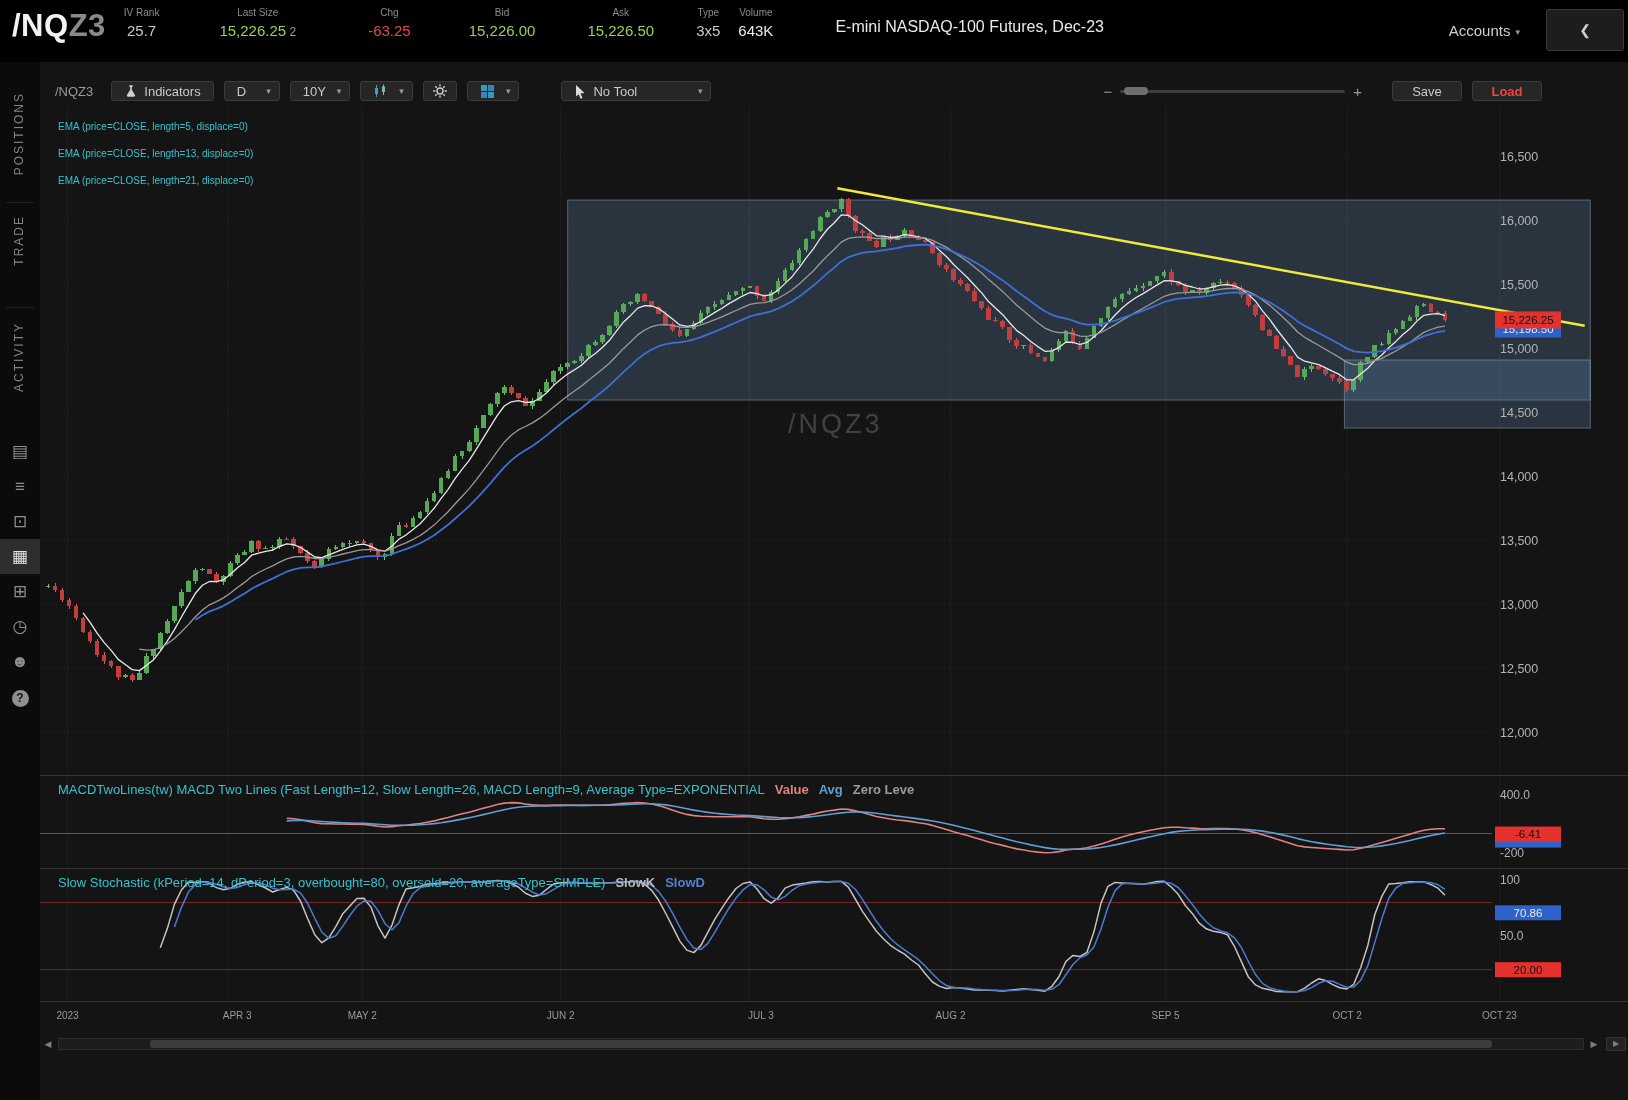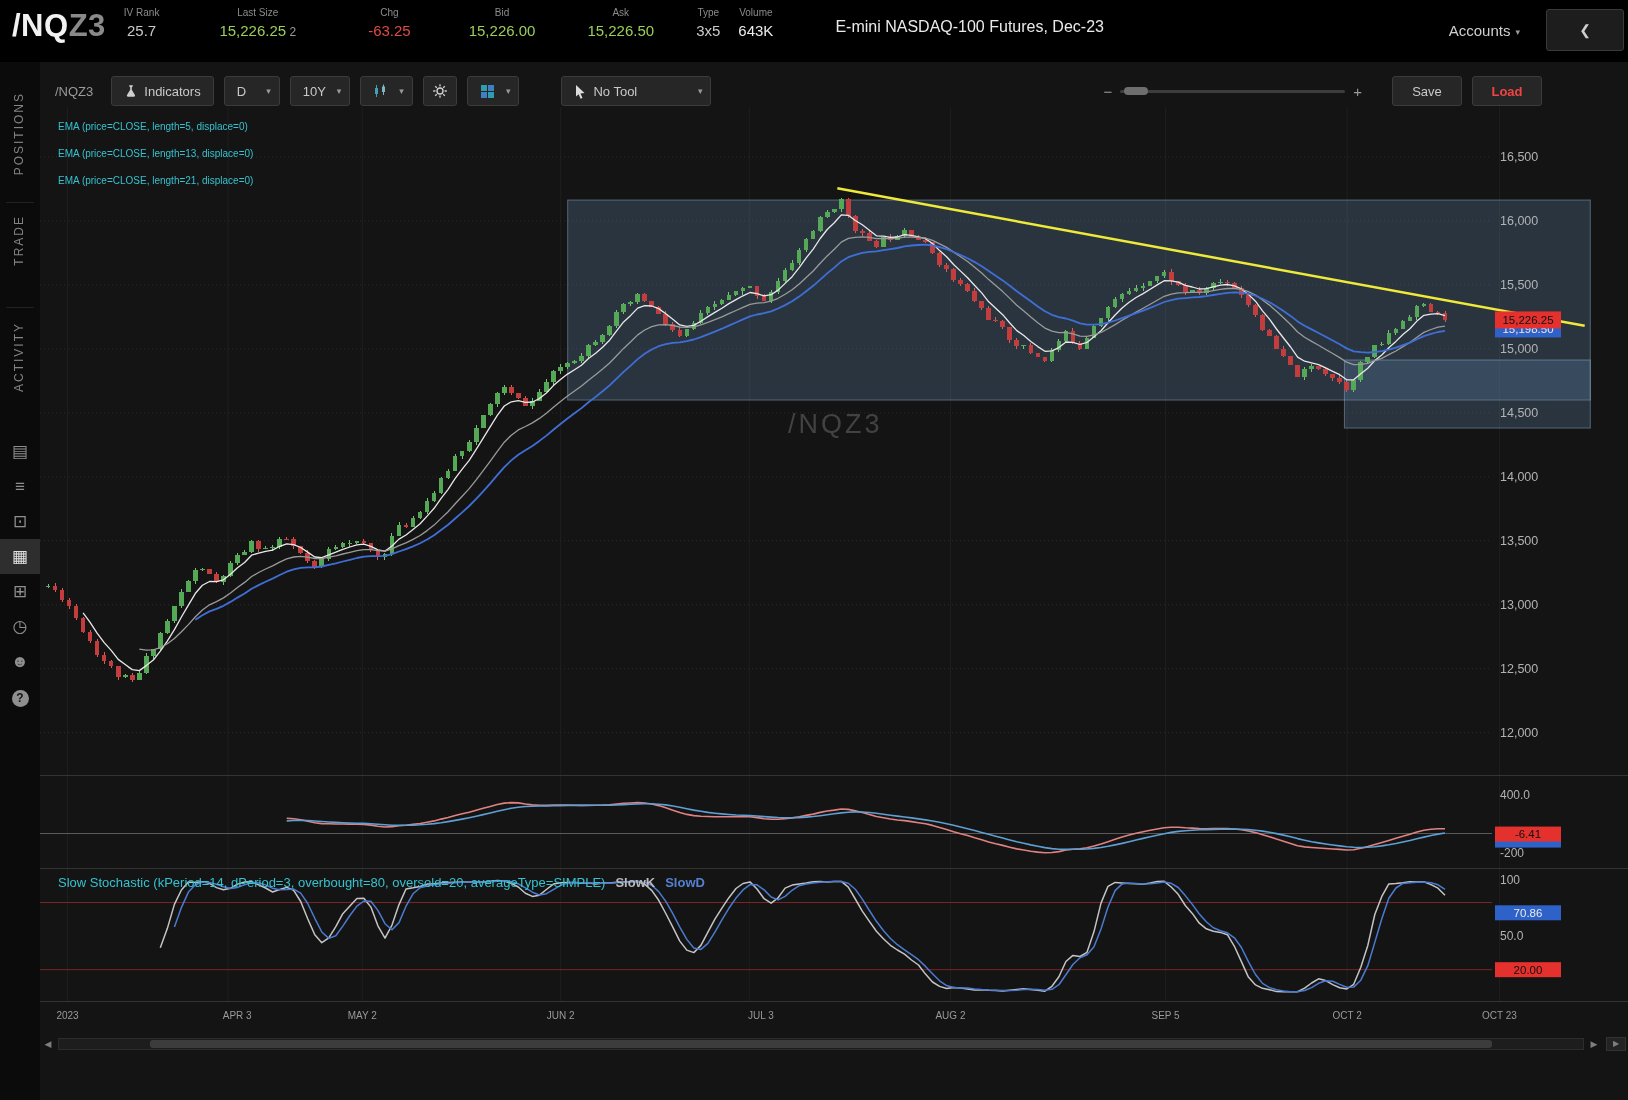--- a/index.html
+++ b/index.html
@@ -34,21 +34,21 @@
   .rail-sep{position:absolute;left:6px;right:6px;height:1px;background:#222;}
   .rail-icons{position:absolute;top:372px;left:0;width:40px;}
   .rail-ic{width:40px;height:35px;line-height:35px;text-align:center;font-size:17px;color:#8f8f8f;cursor:pointer;}
   .rail-ic.active{background:#2e2e2e;color:#e0e0e0;}
   .rail-ic .circ{display:inline-block;width:17px;height:17px;line-height:17px;border-radius:50%;
        background:#8f8f8f;color:#141414;font-size:12px;font-weight:bold;}
   
   .main{position:absolute;left:40px;top:62px;width:1588px;height:1038px;background:#141414;}
   .toolbar{position:absolute;left:0;top:13px;width:1588px;height:32px;display:flex;align-items:center;padding-right:76px;box-sizing:border-box;}
   .tb-sym{color:#9a9a9a;font-size:13px;margin:0 18px 0 15px;}
-  .tb-btn{display:flex;align-items:center;gap:6px;height:30px;background:#262626;border:1px solid #3b3b3b;
+  .tb-btn{display:flex;align-items:center;gap:6px;height:20px;background:#262626;border:1px solid #3b3b3b;
        border-radius:3px;color:#c9c9c9;font-size:13px;padding:0 12px;margin-right:10px;cursor:pointer;
        font-family:"Liberation Sans",sans-serif;}
   .tb-dd{padding-right:8px;}
   .tb-tool{min-width:150px;margin-left:32px;}
   .tb-tool .lbl{flex:1;text-align:left;}
   .tb-spacer{flex:1;}
   .zoom-minus,.zoom-plus{color:#9a9a9a;font-size:15px;cursor:pointer;padding:0 8px;}
   .zoom-track{width:225px;height:3px;background:#3d3d3d;border-radius:2px;position:relative;cursor:pointer;}
   .zoom-thumb{position:absolute;left:4px;top:-3px;width:24px;height:8px;background:#6e6e6e;border-radius:4px;}
   .tb-save{margin-left:22px;width:70px;justify-content:center;}
@@ -664,20 +664,23 @@
           <line x1="1459.483" y1="0" x2="1459.483" y2="92" stroke="#1f1f1f" stroke-width="1"></line>
           <line x1="0" y1="57.5" x2="1452" y2="57.5" stroke="#5a5a5a" stroke-width="1"></line>
           <polyline points="246.7,42.3 253.7,42.8 260.7,43.7 267.7,45.2 274.8,46.7 281.8,47.6 288.8,47.8 295.8,48.0 302.8,48.0 309.9,48.1 316.9,48.1 323.9,48.4 330.9,49.1 337.9,50.2 345.0,51.0 352.0,50.6 359.0,49.7 366.0,49.2 373.0,48.4 380.1,47.5 387.1,46.2 394.1,44.9 401.1,43.1 408.1,41.5 415.2,39.5 422.2,37.8 429.2,36.2 436.2,34.3 443.2,32.3 450.3,30.4 457.3,28.5 464.3,27.1 471.3,26.6 478.3,26.9 485.4,28.0 492.4,28.9 499.4,29.3 506.4,29.4 513.4,29.1 520.5,29.0 527.5,29.0 534.5,29.2 541.5,29.4 548.5,29.2 555.6,29.2 562.6,29.1 569.6,28.8 576.6,28.1 583.6,27.3 590.7,27.0 597.7,26.6 604.7,27.0 611.7,28.0 618.7,29.6 625.8,31.8 632.8,34.2 639.8,36.6 646.8,38.4 653.8,39.6 660.9,40.2 667.9,40.5 674.9,40.7 681.9,40.8 688.9,40.8 696.0,40.8 703.0,40.8 710.0,40.8 717.0,41.6 724.1,42.7 731.1,43.3 738.1,43.2 745.1,42.6 752.1,41.9 759.2,40.8 766.2,39.4 773.2,38.1 780.2,36.4 787.2,35.0 794.3,34.1 801.3,33.0 808.3,33.4 815.3,34.9 822.3,36.5 829.4,38.4 836.4,40.5 843.4,41.7 850.4,43.0 857.4,44.0 864.5,44.6 871.5,45.6 878.5,46.7 885.5,47.8 892.5,49.4 899.6,51.5 906.6,53.4 913.6,55.7 920.6,57.7 927.6,59.6 934.7,61.8 941.7,63.8 948.7,66.0 955.7,67.8 962.7,69.4 969.8,71.2 976.8,72.9 983.8,74.0 990.8,75.2 997.8,76.1 1004.9,76.8 1011.9,76.5 1018.9,75.6 1025.9,74.0 1032.9,73.3 1040.0,72.9 1047.0,71.8 1054.0,70.0 1061.0,68.0 1068.0,65.7 1075.1,63.3 1082.1,61.1 1089.1,59.1 1096.1,57.3 1103.1,55.8 1110.2,54.3 1117.2,53.0 1124.2,51.7 1131.2,51.3 1138.2,51.3 1145.3,51.8 1152.3,52.1 1159.3,52.6 1166.3,52.7 1173.3,52.6 1180.4,52.5 1187.4,52.6 1194.4,53.0 1201.4,53.7 1208.4,55.0 1215.5,56.6 1222.5,58.7 1229.5,60.7 1236.5,63.1 1243.5,65.2 1250.6,67.4 1257.6,69.7 1264.6,70.9 1271.6,71.5 1278.6,72.0 1285.7,72.5 1292.7,73.0 1299.7,73.4 1306.7,74.0 1313.7,73.7 1320.8,72.2 1327.8,70.6 1334.8,68.5 1341.8,66.6 1348.8,64.4 1355.9,62.3 1362.9,60.2 1369.9,58.2 1376.9,56.0 1383.9,54.2 1391.0,53.3 1398.0,52.7 1405.0,52.7 " fill="none" stroke="#e08282" stroke-width="1.6" stroke-linejoin="round"></polyline>
           <polyline points="246.7,44.9 253.7,44.5 260.7,44.4 267.7,44.5 274.8,45.0 281.8,45.5 288.8,46.0 295.8,46.4 302.8,46.7 309.9,47.0 316.9,47.2 323.9,47.4 330.9,47.8 337.9,48.3 345.0,48.8 352.0,49.2 359.0,49.3 366.0,49.2 373.0,49.1 380.1,48.8 387.1,48.3 394.1,47.6 401.1,46.7 408.1,45.6 415.2,44.4 422.2,43.1 429.2,41.7 436.2,40.2 443.2,38.6 450.3,37.0 457.3,35.3 464.3,33.7 471.3,32.2 478.3,31.2 485.4,30.5 492.4,30.2 499.4,30.0 506.4,29.9 513.4,29.7 520.5,29.6 527.5,29.5 534.5,29.4 541.5,29.4 548.5,29.4 555.6,29.3 562.6,29.3 569.6,29.2 576.6,29.0 583.6,28.6 590.7,28.3 597.7,28.0 604.7,27.8 611.7,27.8 618.7,28.2 625.8,28.9 632.8,30.0 639.8,31.3 646.8,32.7 653.8,34.1 660.9,35.3 667.9,36.4 674.9,37.2 681.9,37.9 688.9,38.5 696.0,39.0 703.0,39.3 710.0,39.6 717.0,40.0 724.1,40.6 731.1,41.1 738.1,41.5 745.1,41.7 752.1,41.8 759.2,41.6 766.2,41.1 773.2,40.5 780.2,39.7 787.2,38.8 794.3,37.8 801.3,36.9 808.3,36.2 815.3,35.9 822.3,36.0 829.4,36.5 836.4,37.3 843.4,38.2 850.4,39.2 857.4,40.1 864.5,41.0 871.5,41.9 878.5,42.9 885.5,43.9 892.5,45.0 899.6,46.3 906.6,47.7 913.6,49.3 920.6,51.0 927.6,52.7 934.7,54.5 941.7,56.4 948.7,58.3 955.7,60.2 962.7,62.0 969.8,63.9 976.8,65.7 983.8,67.3 990.8,68.9 997.8,70.3 1004.9,71.6 1011.9,72.6 1018.9,73.2 1025.9,73.4 1032.9,73.3 1040.0,73.3 1047.0,73.0 1054.0,72.4 1061.0,71.5 1068.0,70.3 1075.1,68.9 1082.1,67.4 1089.1,65.7 1096.1,64.0 1103.1,62.4 1110.2,60.8 1117.2,59.2 1124.2,57.7 1131.2,56.4 1138.2,55.4 1145.3,54.7 1152.3,54.2 1159.3,53.8 1166.3,53.6 1173.3,53.4 1180.4,53.2 1187.4,53.1 1194.4,53.1 1201.4,53.2 1208.4,53.6 1215.5,54.2 1222.5,55.1 1229.5,56.2 1236.5,57.6 1243.5,59.1 1250.6,60.8 1257.6,62.6 1264.6,64.2 1271.6,65.7 1278.6,66.9 1285.7,68.0 1292.7,69.0 1299.7,69.9 1306.7,70.7 1313.7,71.3 1320.8,71.5 1327.8,71.3 1334.8,70.8 1341.8,69.9 1348.8,68.8 1355.9,67.5 1362.9,66.0 1369.9,64.5 1376.9,62.8 1383.9,61.1 1391.0,59.5 1398.0,58.1 1405.0,57.0 " fill="none" stroke="#5e9fd4" stroke-width="1.6" stroke-linejoin="round"></polyline>
           <text x="1460" y="23.166666666666668" font-size="12" fill="#b2b2b2">400.0</text>
           <text x="1460" y="80.66666666666667" font-size="12" fill="#b2b2b2">-200</text>
           <rect x="1455" y="56.57499999999999" width="66" height="15" fill="#2f62c9"></rect>
           <rect x="1455" y="50.574999999999996" width="66" height="15" fill="#e5312e"></rect>
           <text x="1488" y="62.074999999999996" text-anchor="middle" font-size="11.5" fill="#101010">-6.41</text>
         </svg>
+      <div class="study-row">
+        <span class="study-title">MACDTwoLines(tw) MACD Two Lines (Fast Length=12, Slow Length=26, MACD Length=9, Average Type=EXPONENTIAL</span><span id="macd-legend"><span class="leg" style="color: rgb(224, 130, 130);">Value</span><span class="leg" style="color: rgb(94, 159, 212);">Avg</span><span class="leg" style="color: rgb(154, 154, 154);">Zero Leve</span></span>
+      </div>
     </div>
 
     <div class="panel stoch-panel">
       <svg id="stoch-svg" width="1588" height="132">
           <line x1="27.558" y1="0" x2="27.558" y2="132" stroke="#1f1f1f" stroke-width="1"></line>
           <line x1="188.213" y1="0" x2="188.213" y2="132" stroke="#1f1f1f" stroke-width="1"></line>
           <line x1="322.325" y1="0" x2="322.325" y2="132" stroke="#1f1f1f" stroke-width="1"></line>
           <line x1="520.699" y1="0" x2="520.699" y2="132" stroke="#1f1f1f" stroke-width="1"></line>
           <line x1="709.294" y1="0" x2="709.294" y2="132" stroke="#1f1f1f" stroke-width="1"></line>
           <line x1="910.462" y1="0" x2="910.462" y2="132" stroke="#1f1f1f" stroke-width="1"></line>

